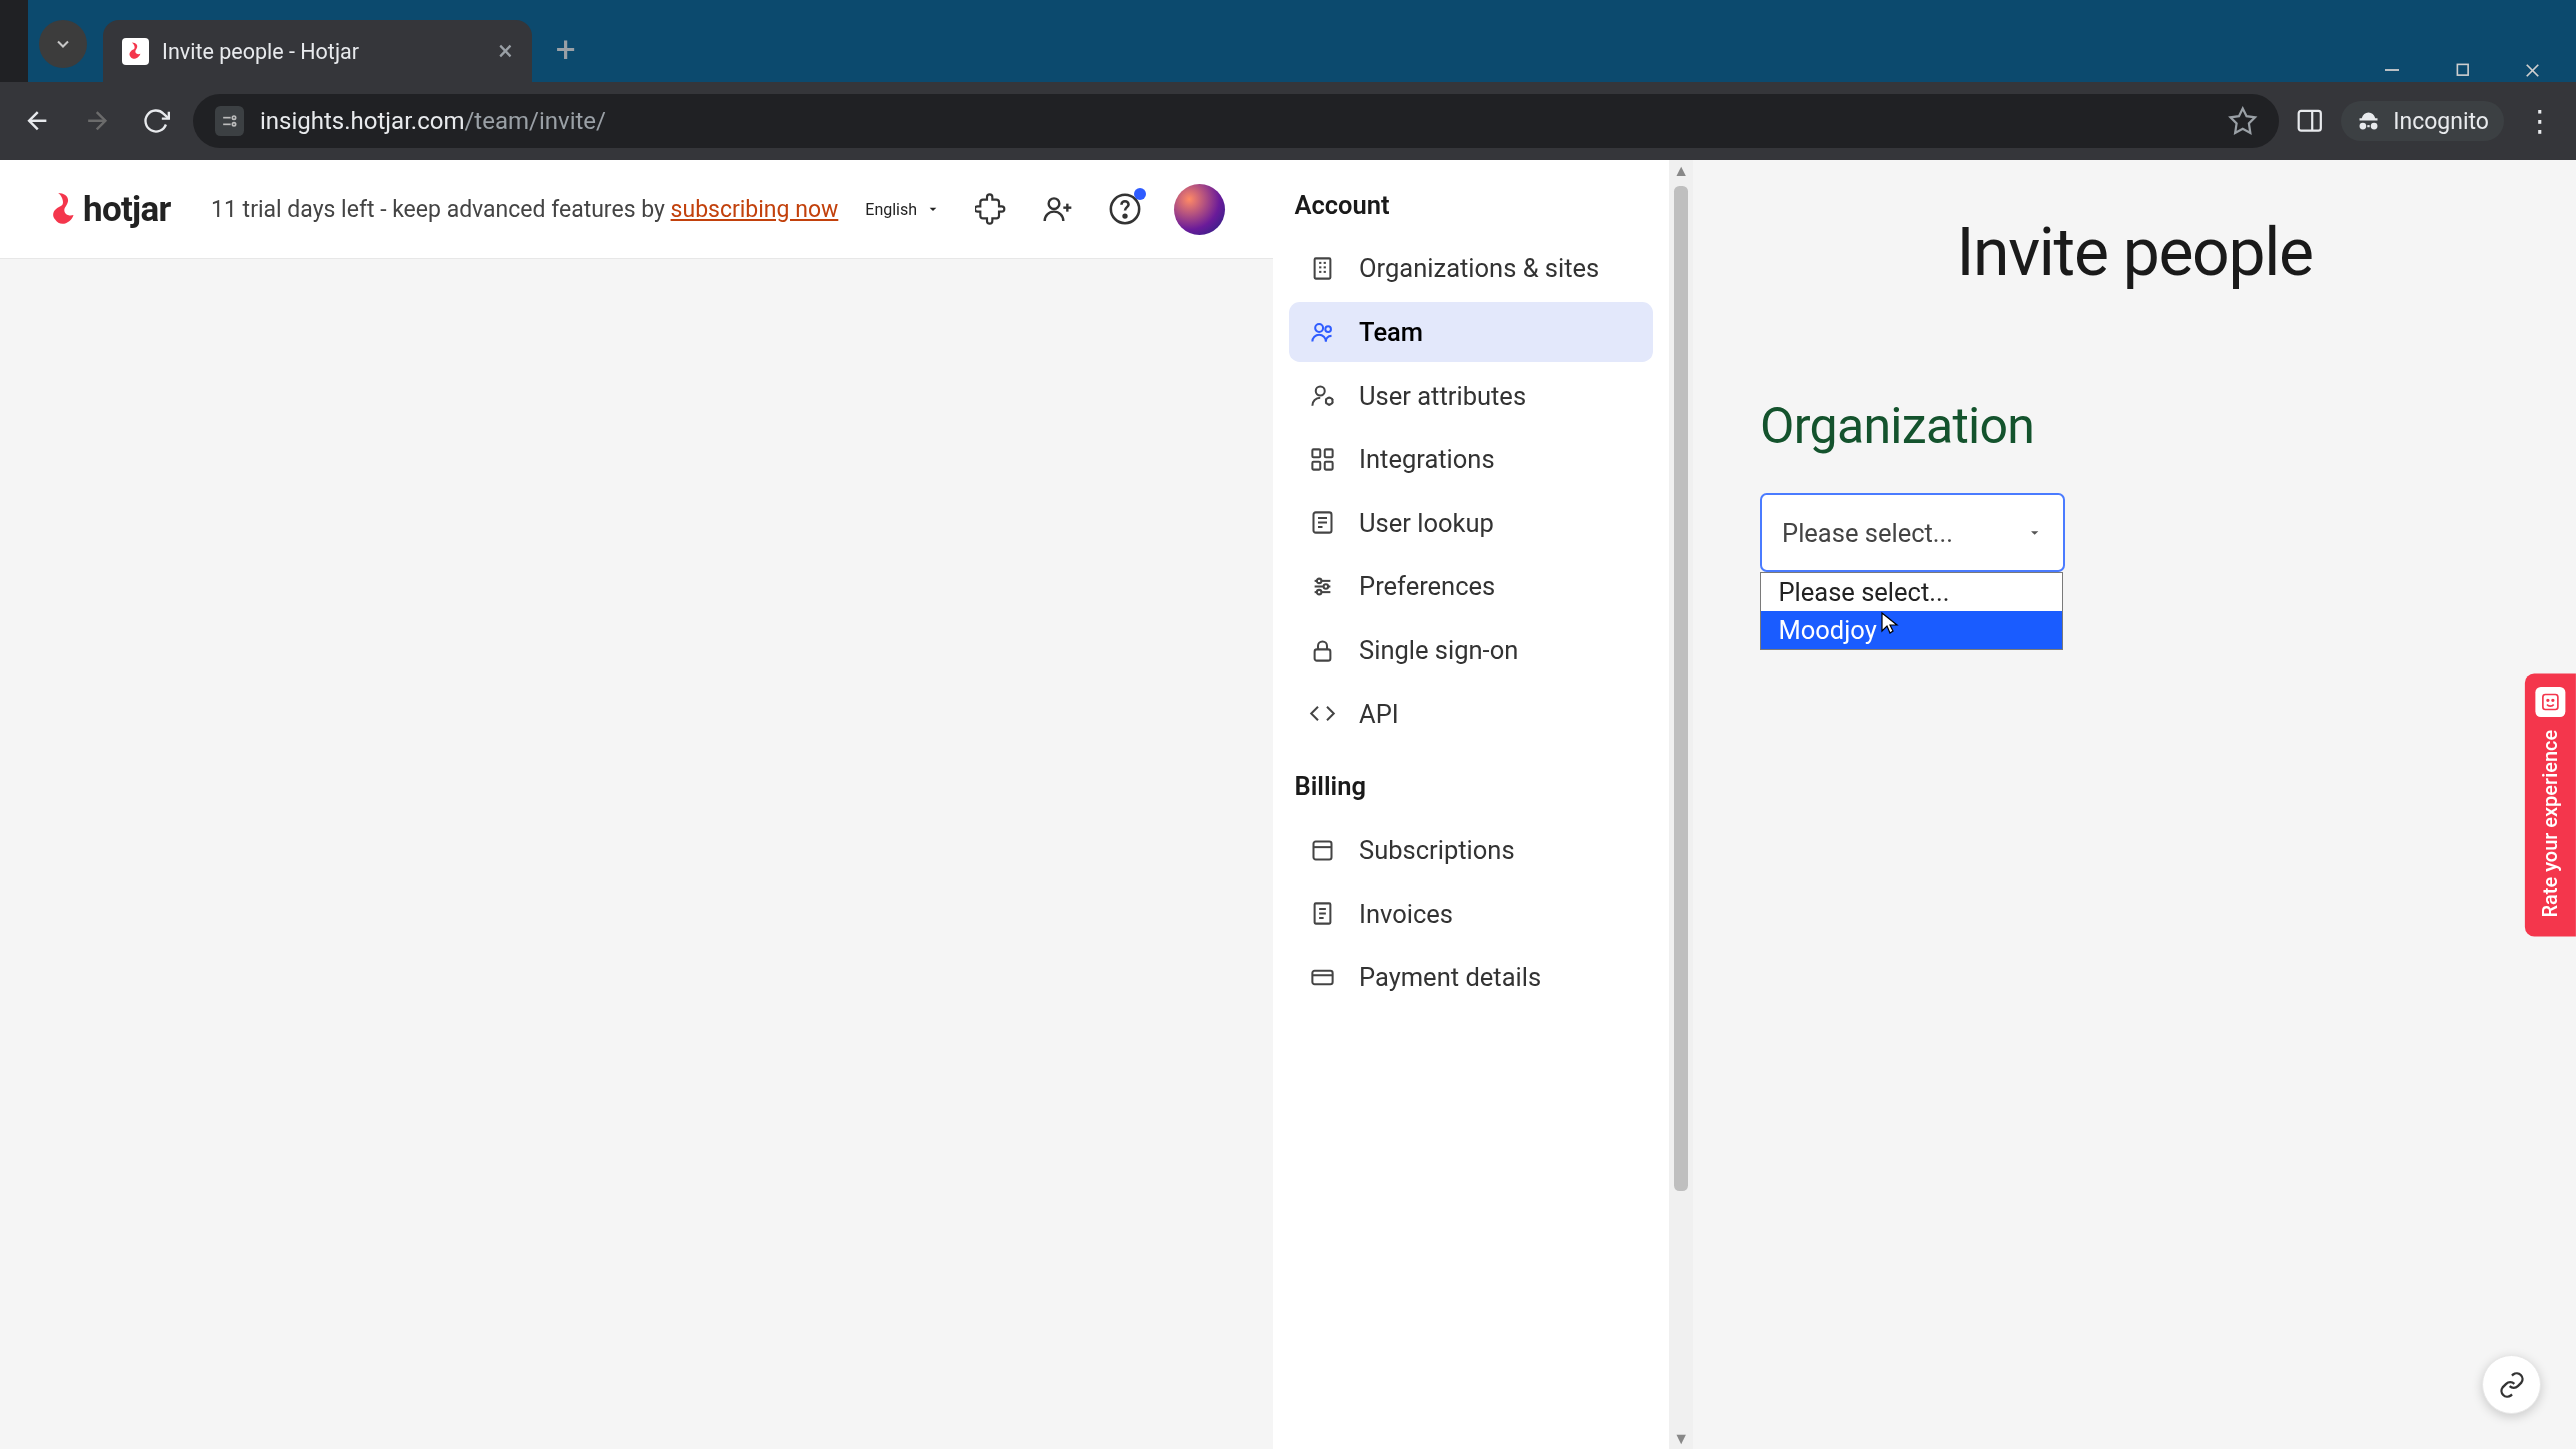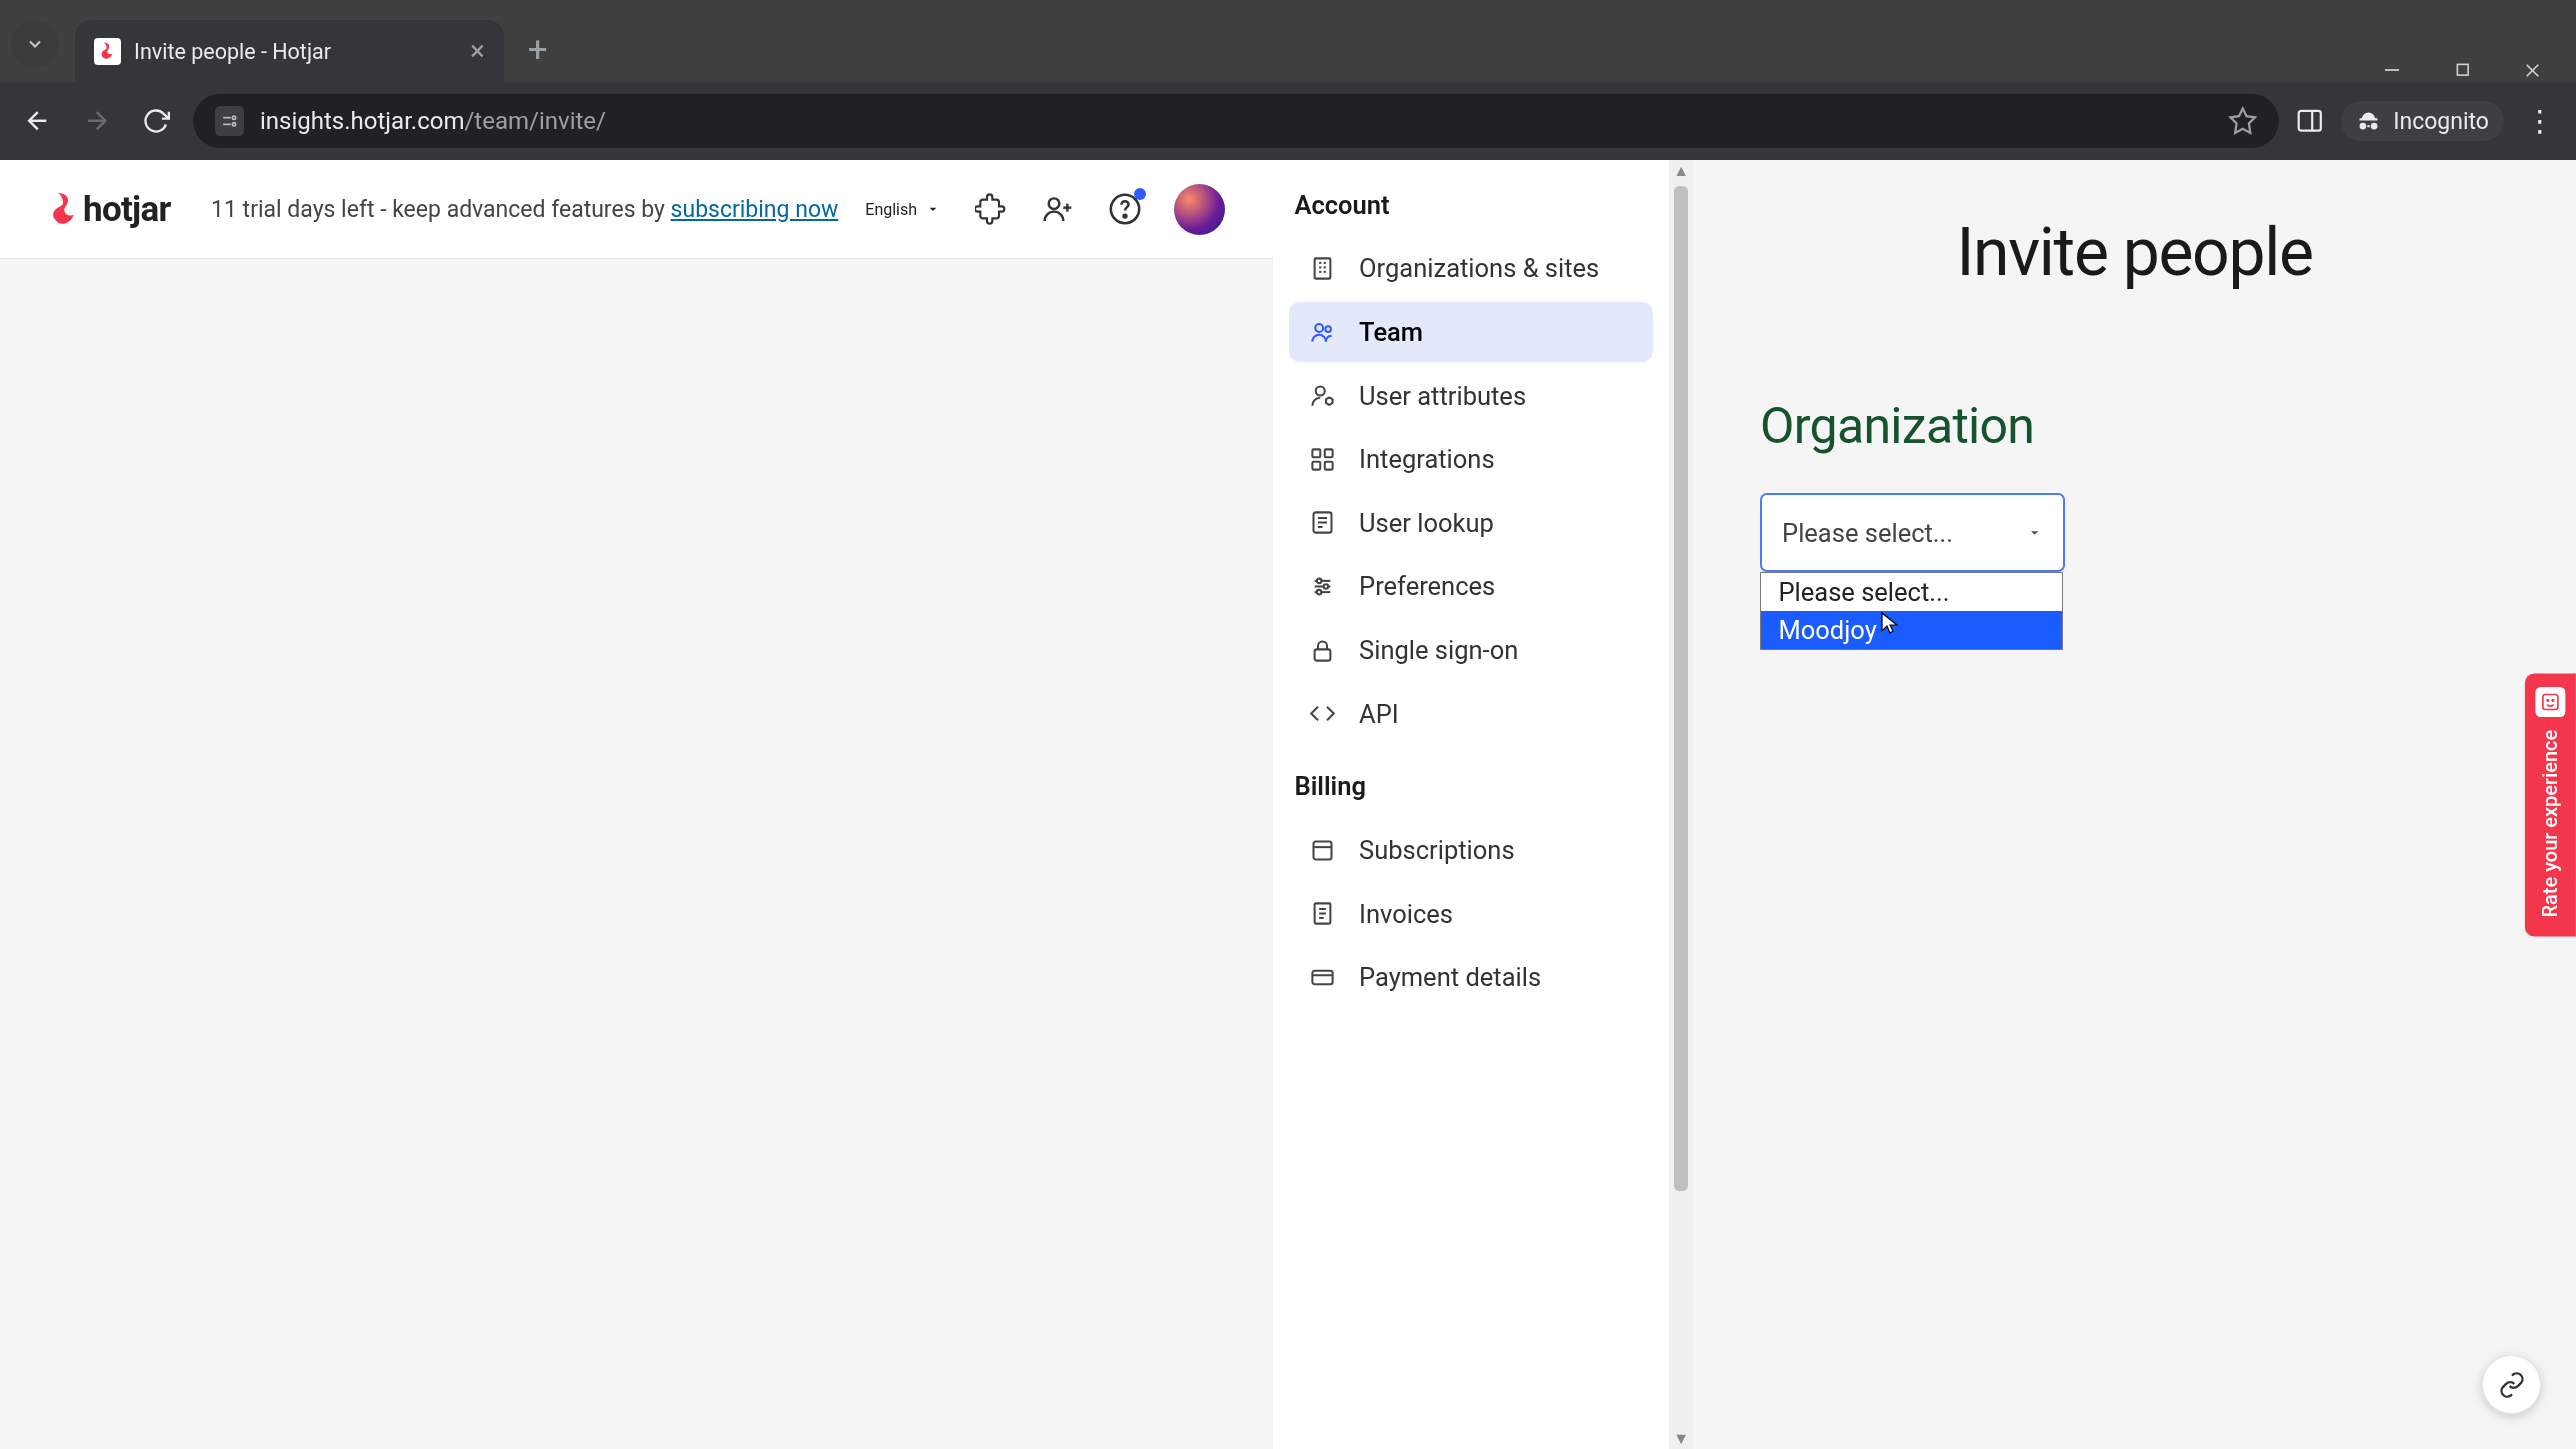--- a/index.html
+++ b/index.html
@@ -1,19 +1,19 @@
 <!DOCTYPE html>
 <html style="font-size:10.7px"><head>
 <meta charset="utf-8">
 <style>
   * { margin: 0; padding: 0; box-sizing: border-box; font-family: -apple-system, BlinkMacSystemFont, "Segoe UI", Roboto, sans-serif; }
   body { background: #202124; width: 2576px; height: 1449px; overflow: hidden; transform-origin: top left; }
   
   
-  .browser-top { background: #404040; height: 82px; display: flex; align-items: flex-end; }
+  .browser-top { background: #0c4a6e; height: 82px; display: flex; align-items: flex-end; margin-left: 28px; }
   .tab-strip { display: flex; align-items: center; height: 100%; padding-left: 10.7px; }
   .tab-chevron { width: 48px; height: 48px; border-radius: 50%; background: #3c3c3c; display:flex;align-items:center;justify-content:center; margin-right: 16px; margin-top:6.7px;}
   .tab { background: #35363a; border-radius: 16px 16px 0 0; height: 62px; min-width: 429px; display: flex; align-items: center; padding: 0 19px; gap: 13.4px; margin-top:20px;}
   .tab-favicon { width: 27px; height: 27px; background:#fff;border-radius:4px;display:flex;align-items:center;justify-content:center; }
   .tab-title { color: #e8eaed; font-size: 21.5px; flex:1; }
   .tab-close { color:#9aa0a6; font-size:27px; line-height:1; }
   .new-tab { color:#9aa0a6; font-size:35px; margin-left:24px; margin-top:16px; }
   .win-controls { margin-left:auto; display:flex; gap:48px; padding-right:32px; color:#9aa0a6; align-items:center; margin-top:13.4px;}
   .win-controls span svg { display:block; }
 
@@ -28,21 +28,21 @@
   .incog-pill { display:flex;align-items:center;gap:10.7px; color:#e8eaed; font-size:23px; background:#3c4043; padding:6.7px 14.8px; border-radius:27px;}
   .kebab { color:#e8eaed; font-size:29.5px; padding:0 5.4px; }
 
   
   .viewport { position:relative; background:#f5f5f5; height:calc(1449px - 82px - 78px); display:flex; flex-direction:row; }
   .app-header { height:99px; background:#fff; border-bottom:0.7px solid #e7e7e7; display:flex; align-items:center; padding:0 48px; gap:27px; }
   .logo { display:flex; align-items:center; gap:8px; }
   .logo-mark { width:27px;height:35px; }
   .logo-text { font-size:35px; font-weight:700; color:#222; letter-spacing:-0.7px;}
   .trial-msg { font-size:23px; color:#444; margin-left:13.4px;}
-  .trial-msg a { color:#0369a1; text-decoration:underline; }
+  .trial-msg a { color:#c2410c; text-decoration:underline; }
   .header-right { margin-left:auto; display:flex; align-items:center; gap:32px; }
   .lang { font-size:16px; color:#222; display:flex;align-items:center;gap:8px;}
   .hicon { width:35px;height:35px; display:flex;align-items:center;justify-content:center; position:relative;}
   .help-badge { position:absolute; top:-4px; right:-4px; width:12px;height:12px; background:#2f5cff; border-radius:50%; }
   .avatar { width:51px;height:51px;border-radius:50%; background: radial-gradient(circle at 30% 30%, #ff8a65, #6a1b9a 60%, #1a237e); }
 
   .app-body { flex:1; display:flex; overflow:hidden; }
   .sidebar-wrap { width:420px; display:flex; background:#fff; }
   .sidebar { flex:1; padding:19px 16px 19px 16px; overflow:hidden;}
   .sb-heading { font-size:25.5px; font-weight:600; color:#1a1a1a; padding:10.7px 5.4px 19px; }

